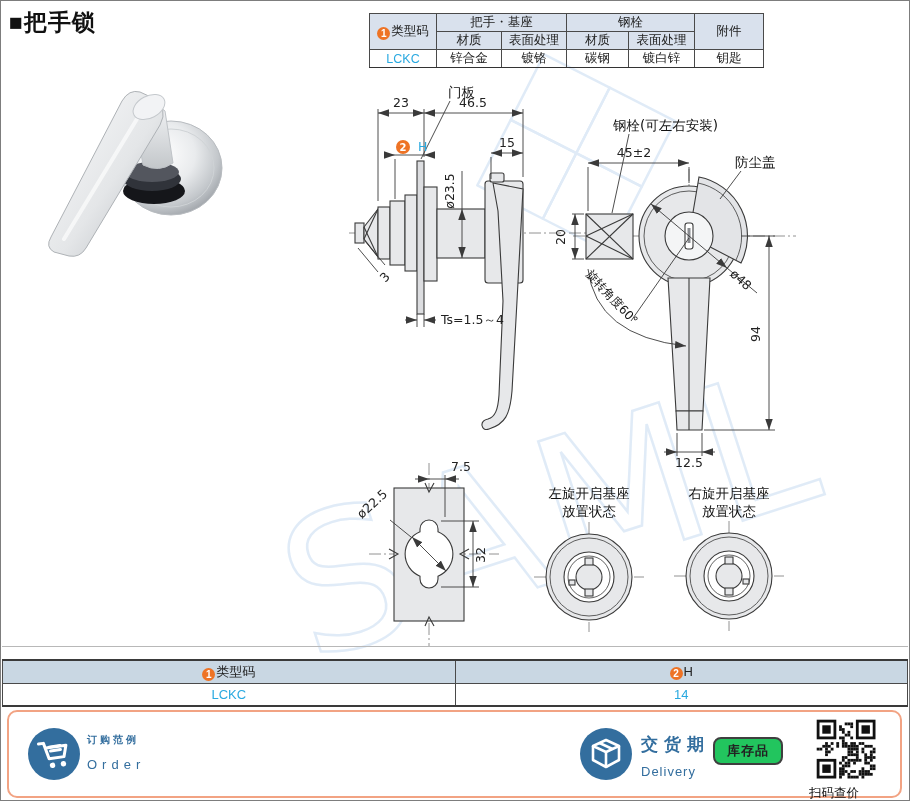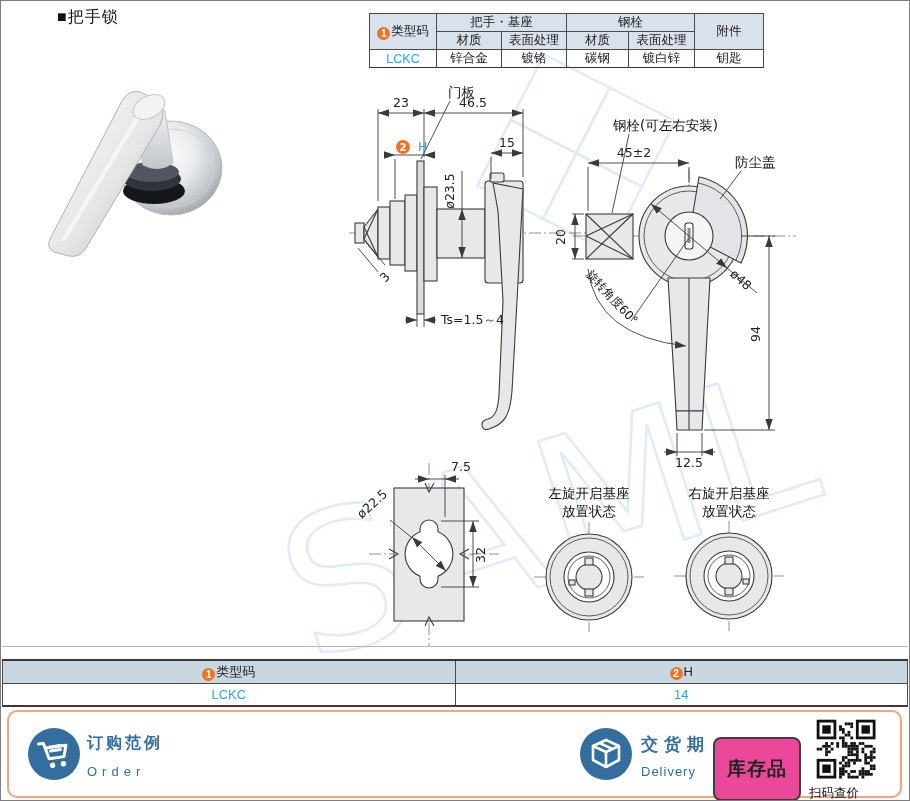--- a/index.html
+++ b/index.html
@@ -1,18 +1,18 @@
 <!DOCTYPE html>
 <html><head>
 <meta charset="utf-8">
 <style>
   html,body{margin:0;padding:0;background:#fff;}
   .page{position:relative;width:910px;height:801px;background:#fff;border:1px solid #7d7d7d;
         box-sizing:border-box;font-family:"Liberation Sans","DejaVu Sans",sans-serif;overflow:hidden;}
-  .page-title{position:absolute;left:8px;top:6px;font-size:16px;font-weight:400;color:#111;letter-spacing:1px;margin-left:48px;}
+  .page-title{position:absolute;left:8px;top:6px;font-size:23px;font-weight:700;color:#111;letter-spacing:1px;}
 
   
   .spec-table{position:absolute;left:368px;top:12px;border-collapse:collapse;font-size:12.5px;color:#222;
               border:1.5px solid #333;}
   .spec-table th,.spec-table td{border:1px solid #4a4a4a;font-weight:normal;text-align:center;padding:0 2px;}
   .spec-table th{background:#d9e1ed;height:16px;}
   .spec-table td{height:17px;border-top:1.5px solid #333;border-bottom:1.5px solid #333;}
   .blue{color:#29a9e0;}
 
   .circ-num{display:inline-block;width:13px;height:13px;border-radius:50%;background:#ee7325;color:#fff;
@@ -26,30 +26,30 @@
              border-left:1px solid #4a4a4a;border-right:1px solid #4a4a4a;}
   .sel-table th{background:#c9d7e3;height:20px;font-weight:normal;color:#222;
                 border:1px solid #4a4a4a;border-top:2px solid #3a3a3a;}
   .sel-table td{height:19px;text-align:center;color:#29a9e0;border:1px solid #4a4a4a;border-bottom:2px solid #3a3a3a;}
 
   
   .order-box{position:absolute;left:6px;top:709px;width:895px;height:88px;border:2px solid #f2a383;
              border-radius:10px;box-sizing:border-box;}
   .order-box .icon{position:absolute;width:54px;height:54px;}
   .order-label{position:absolute;left:78px;top:21px;color:#336e9e;}
-  .order-label .cn{font-size:16px;font-weight:600;letter-spacing:3px;}
+  .order-label .cn{font-size:10px;font-weight:600;letter-spacing:3px;}
   .order-label .en{font-size:13px;letter-spacing:5px;margin-top:10px;}
   .mini-table{position:absolute;left:146px;top:15px;border-collapse:collapse;font-size:12px;color:#222;
               border:1.5px solid #333;}
   .mini-table td{border:1px solid #3a3a3a;text-align:center;height:18px;padding:0 2px;}
   .delivery-label{position:absolute;left:632px;top:21px;color:#336e9e;}
   .delivery-label .cn{font-size:17px;font-weight:600;letter-spacing:6px;}
   .delivery-label .en{font-size:13px;letter-spacing:1px;margin-top:8px;}
-  .stock-badge{position:absolute;left:704px;top:25px;background:#ec4899;border:2px solid #3f3f3f;border-radius:8px;
-               font-size:19px;font-weight:700;color:#222;padding:17px 12px;letter-spacing:1px;}
+  .stock-badge{position:absolute;left:704px;top:25px;background:#22c55e;border:2px solid #3f3f3f;border-radius:8px;
+               font-size:13px;font-weight:700;color:#222;padding:3px 12px;letter-spacing:1px;}
   .qr-wrap{position:absolute;left:806px;top:6px;width:74px;}
   .qr-caption{width:74px;font-size:12.5px;color:#111;margin-top:1px;margin-left:-6px;}
 
   svg.drawing{position:absolute;left:0;top:0;pointer-events:none;
               font-family:"DejaVu Sans","Liberation Sans",sans-serif;}
   .dim{font-size:12.5px;fill:#222;}
   .lbl{font-size:13.5px;fill:#111;}
 </style>
 </head>
 <body>

